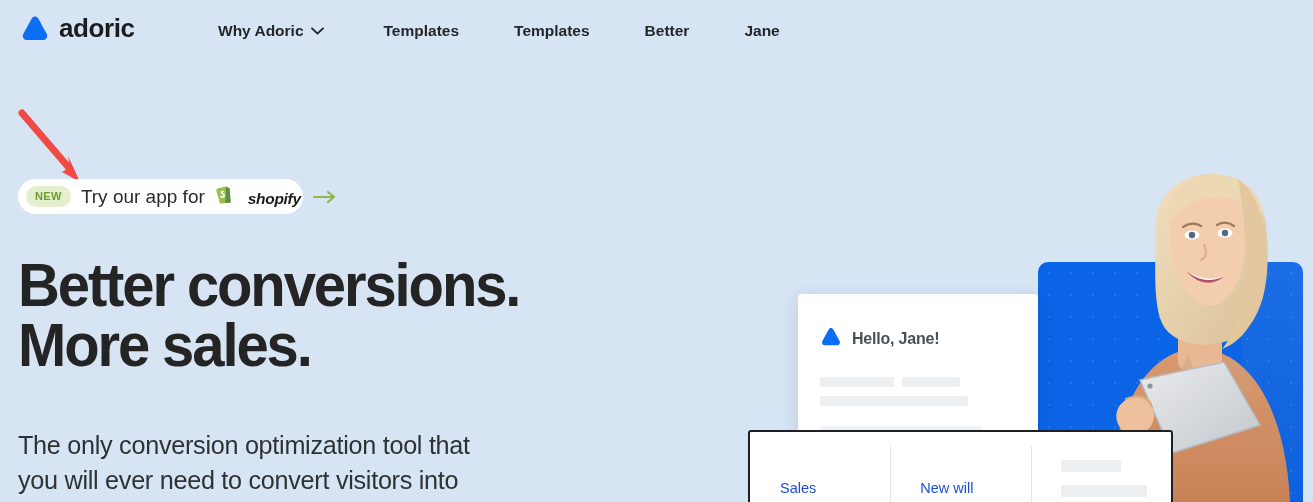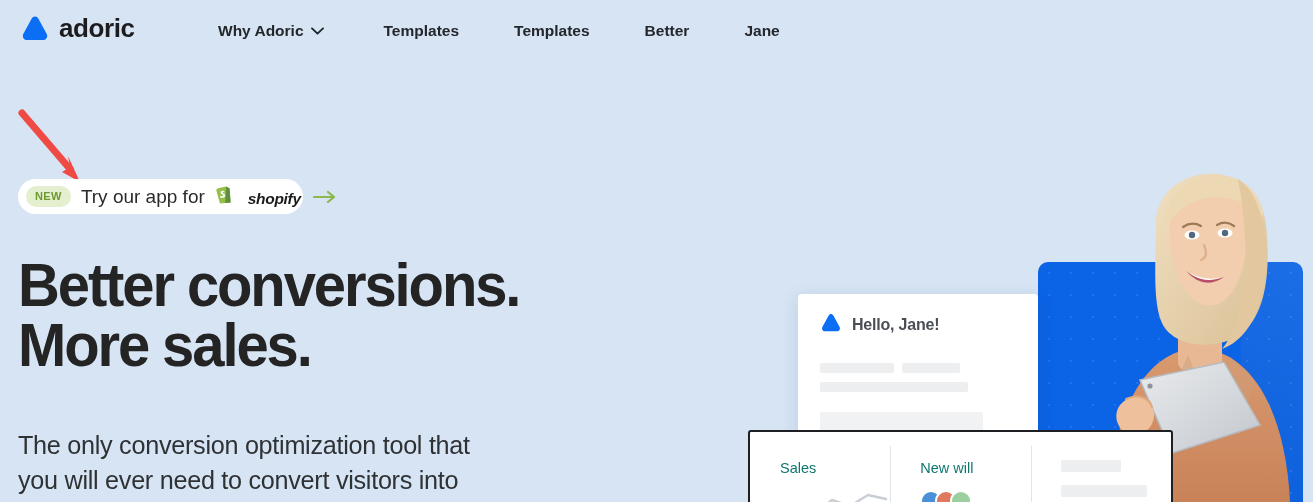--- a/index.html
+++ b/index.html
@@ -95,37 +95,37 @@
     position: absolute; right: 0; top: 0; width: 62px; height: 100%;
     background: linear-gradient(200deg, rgba(255,255,255,.07), rgba(0,0,0,.05));
   }
 
   .person { position: absolute; left: 330px; top: 25px; width: 250px; height: 397px; }
 
   .card-hello {
     position: absolute; left: 58px; top: 214px; width: 240px; height: 170px;
     background: #ffffff; border-radius: 4px;
     box-shadow: 0 4px 18px rgba(30,60,110,.13);
-    padding: 18px 22px 0 22px; overflow: hidden;
+    padding: 32px 22px 0 22px; overflow: hidden;
   }
   .hello-row { display: flex; align-items: center; gap: 10px; margin-bottom: 26px; }
   .hello-text { font-size: 16px; font-weight: 700; color: #4a4f56; letter-spacing: -0.2px; }
   .ph { background: #eceef0; border-radius: 2px; }
   .ph-row { display: flex; gap: 8px; margin-bottom: 9px; }
 
   .card-stats {
     position: absolute; left: 8px; top: 350px; width: 425px; height: 120px;
     background: #ffffff; border: 2px solid #1d1f22; border-radius: 3px;
     display: flex; align-items: flex-start; overflow: hidden;
   }
   .stat-col { flex: 1; padding: 28px 0 0 30px; position: relative; height: 100%; }
   .stat-col + .stat-col::before {
     content: ""; position: absolute; left: 0; top: 14px; bottom: 0; width: 1px; background: #e2e4e7;
   }
-  .stat-label { font-size: 14.5px; color: #0f766e; margin-bottom: 14px; white-space: nowrap; }
+  .stat-label { font-size: 14.5px; color: #1d4ed8; margin-bottom: 14px; white-space: nowrap; margin-top: 20px; }
   .avatars { display: flex; }
   .av { width: 22px; height: 22px; border-radius: 50%; border: 2px solid #fff; margin-left: -7px; }
   .av:first-child { margin-left: 0; }
   .spark { display: block; }
 </style>
 </head>
 <body>
 
 <div class="nav">
 

